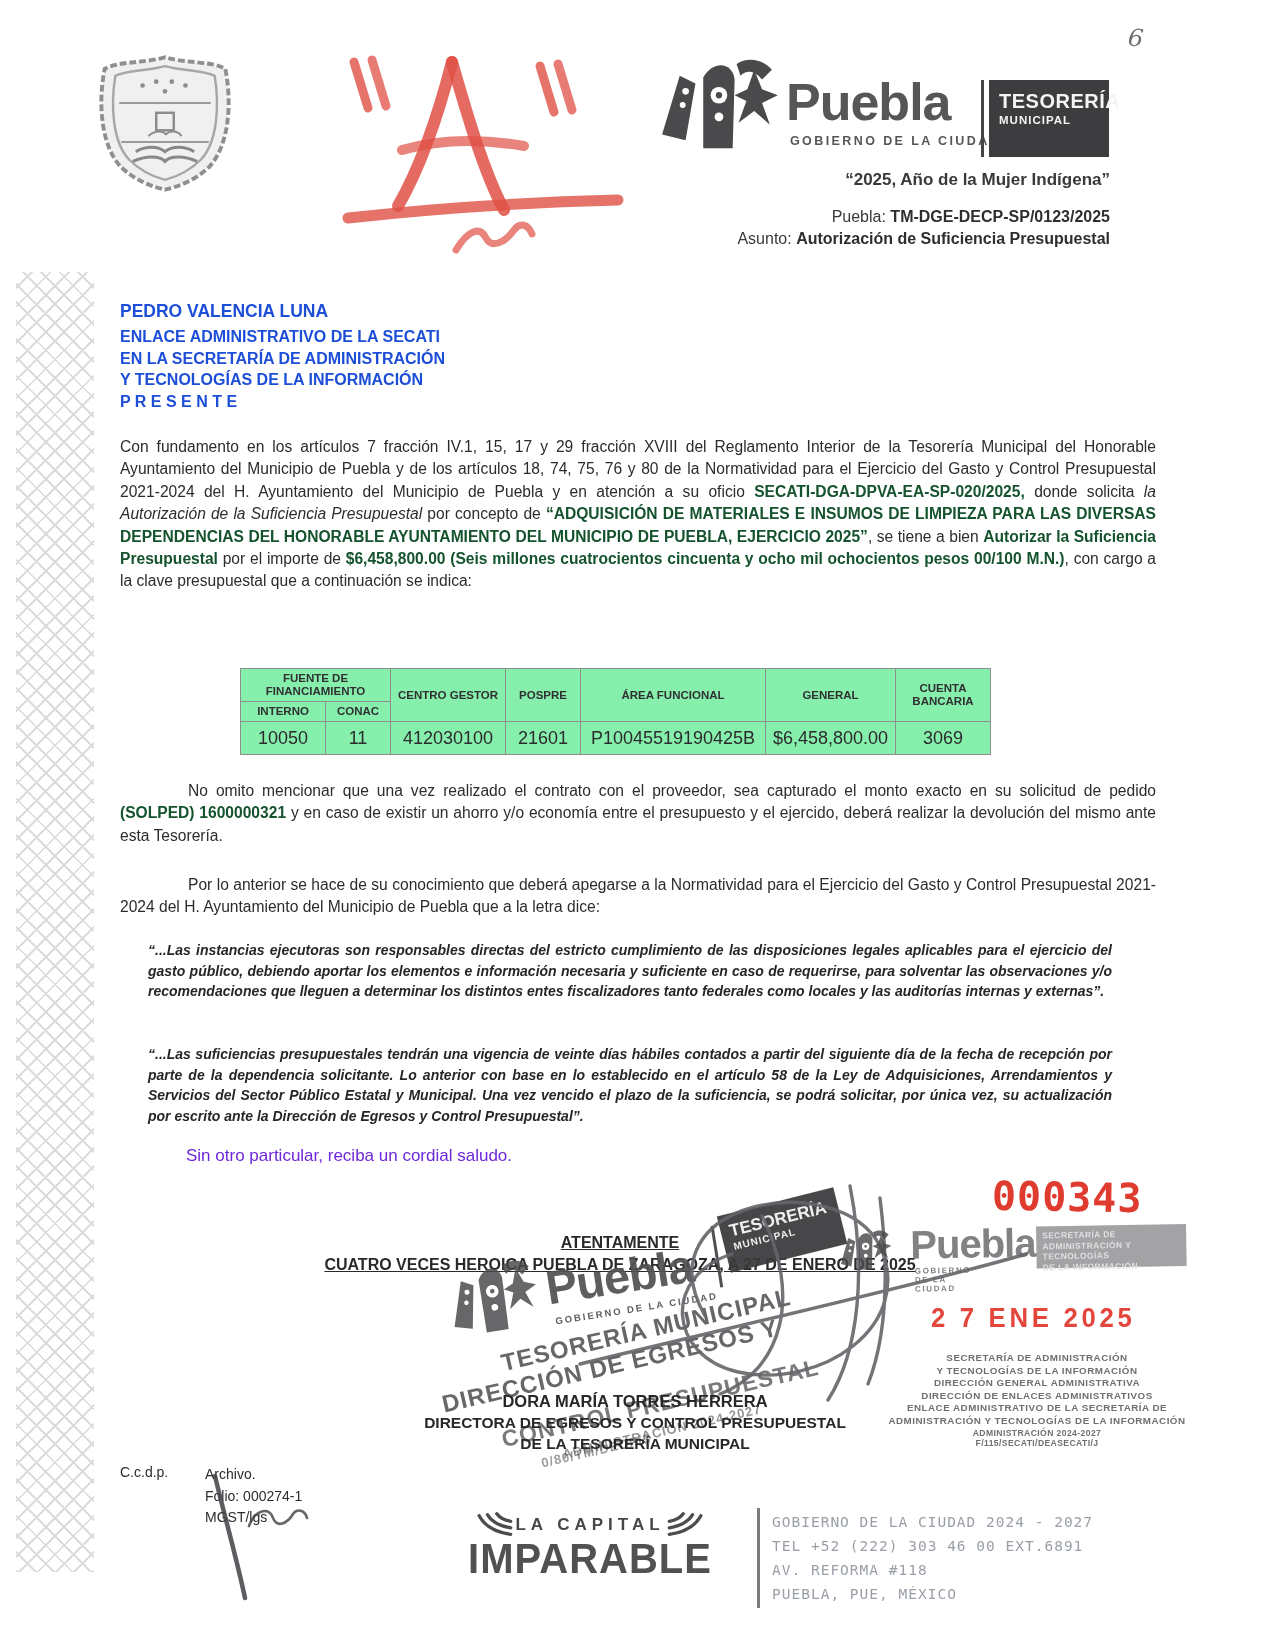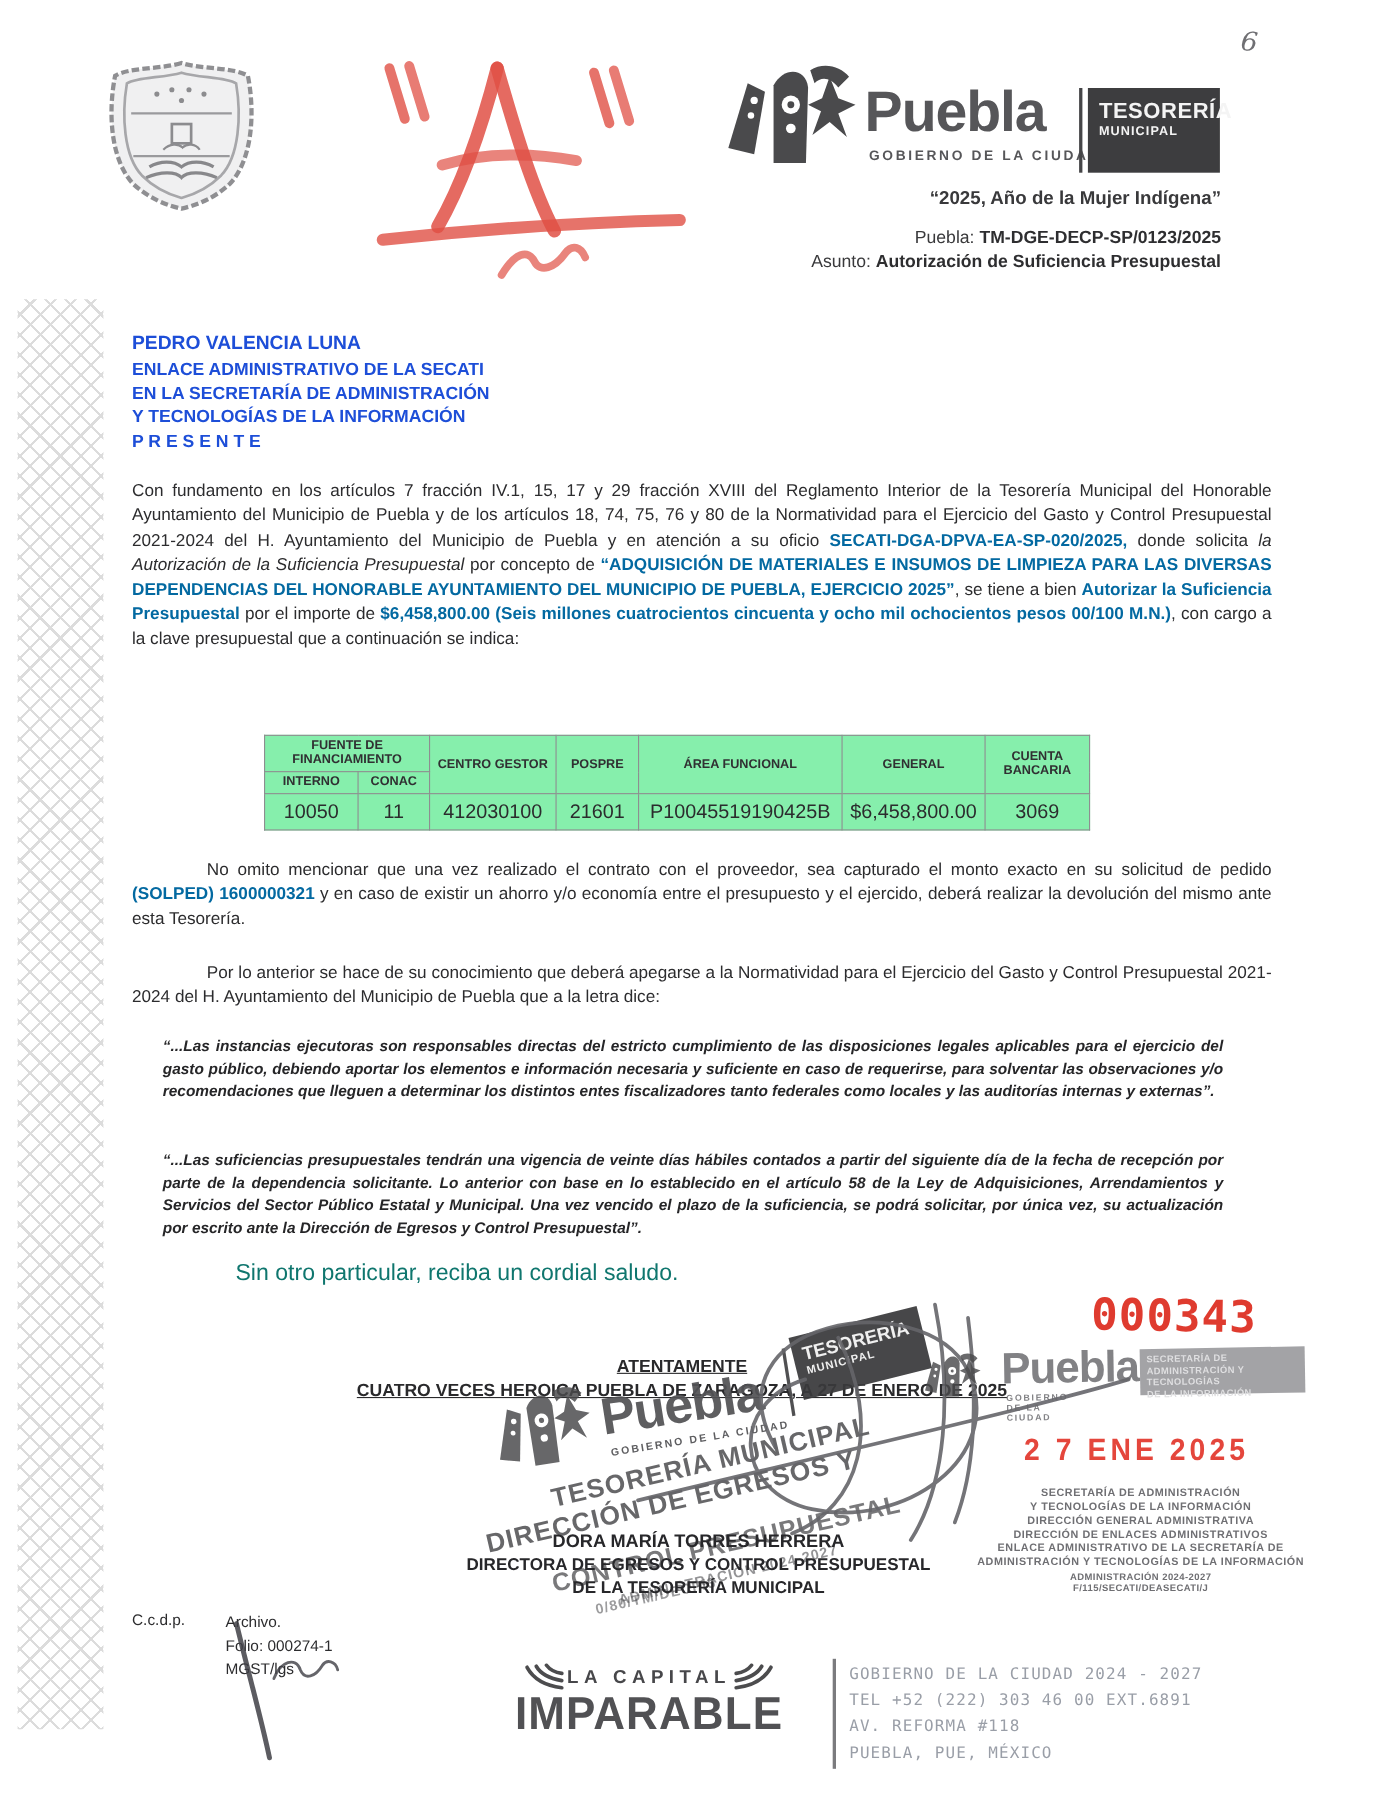--- a/index.html
+++ b/index.html
@@ -39,29 +39,29 @@
 
   .recipient { position:absolute; left:120px; top:301px; font-weight:bold; color:#1d4ed8; }
   .recipient .r-name { font-size:17.5px; margin-bottom:4px; }
   .recipient .r-line { font-size:16px; line-height:21.6px; }
 
   .para { position:absolute; left:120px; width:1036px; font-size:15.6px; line-height:22.4px;
           text-align:justify; color:#2c2c2e; }
   .p1 { top:436px; }
   .p2 { top:780px; text-indent:68px; }
   .p3 { top:874px; text-indent:68px; }
-  .para b { font-weight:bold; color:#0369a1; }
+  .para b { font-weight:bold; color:#14532d; }
   .para i { font-style:italic; }
 
   .quote { position:absolute; left:148px; width:964px; font-size:14px; line-height:20.7px;
            font-weight:bold; font-style:italic; text-align:justify; color:#262628; }
   .q1 { top:940px; }
   .q2 { top:1044px; }
 
-  .closing { position:absolute; left:186px; top:1146px; font-size:21px; color:#0f766e;margin-left:28px; }
+  .closing { position:absolute; left:186px; top:1146px; font-size:17px; color:#6d28d9; }
 
   
   .clave-table { position:absolute; left:240px; top:668px; border-collapse:collapse; background:#86efac; }
   .clave-table th, .clave-table td { border:1.6px solid #8e8e90; text-align:center; vertical-align:middle; }
   .clave-table th { font-size:11.5px; line-height:13px; font-weight:bold; color:#303032; padding:3px 4px; }
   .clave-table td { font-size:18px; color:#2b2b2d; height:33px; padding:0 4px; }
   .c-interno{width:85px;} .c-conac{width:65px;} .c-gestor{width:115px;} .c-pospre{width:75px;}
   .c-area{width:185px;} .c-importe{width:130px;} .c-cuenta{width:95px;}
 
   .atent-block { position:absolute; left:0; top:1234px; width:1240px; text-align:center;

